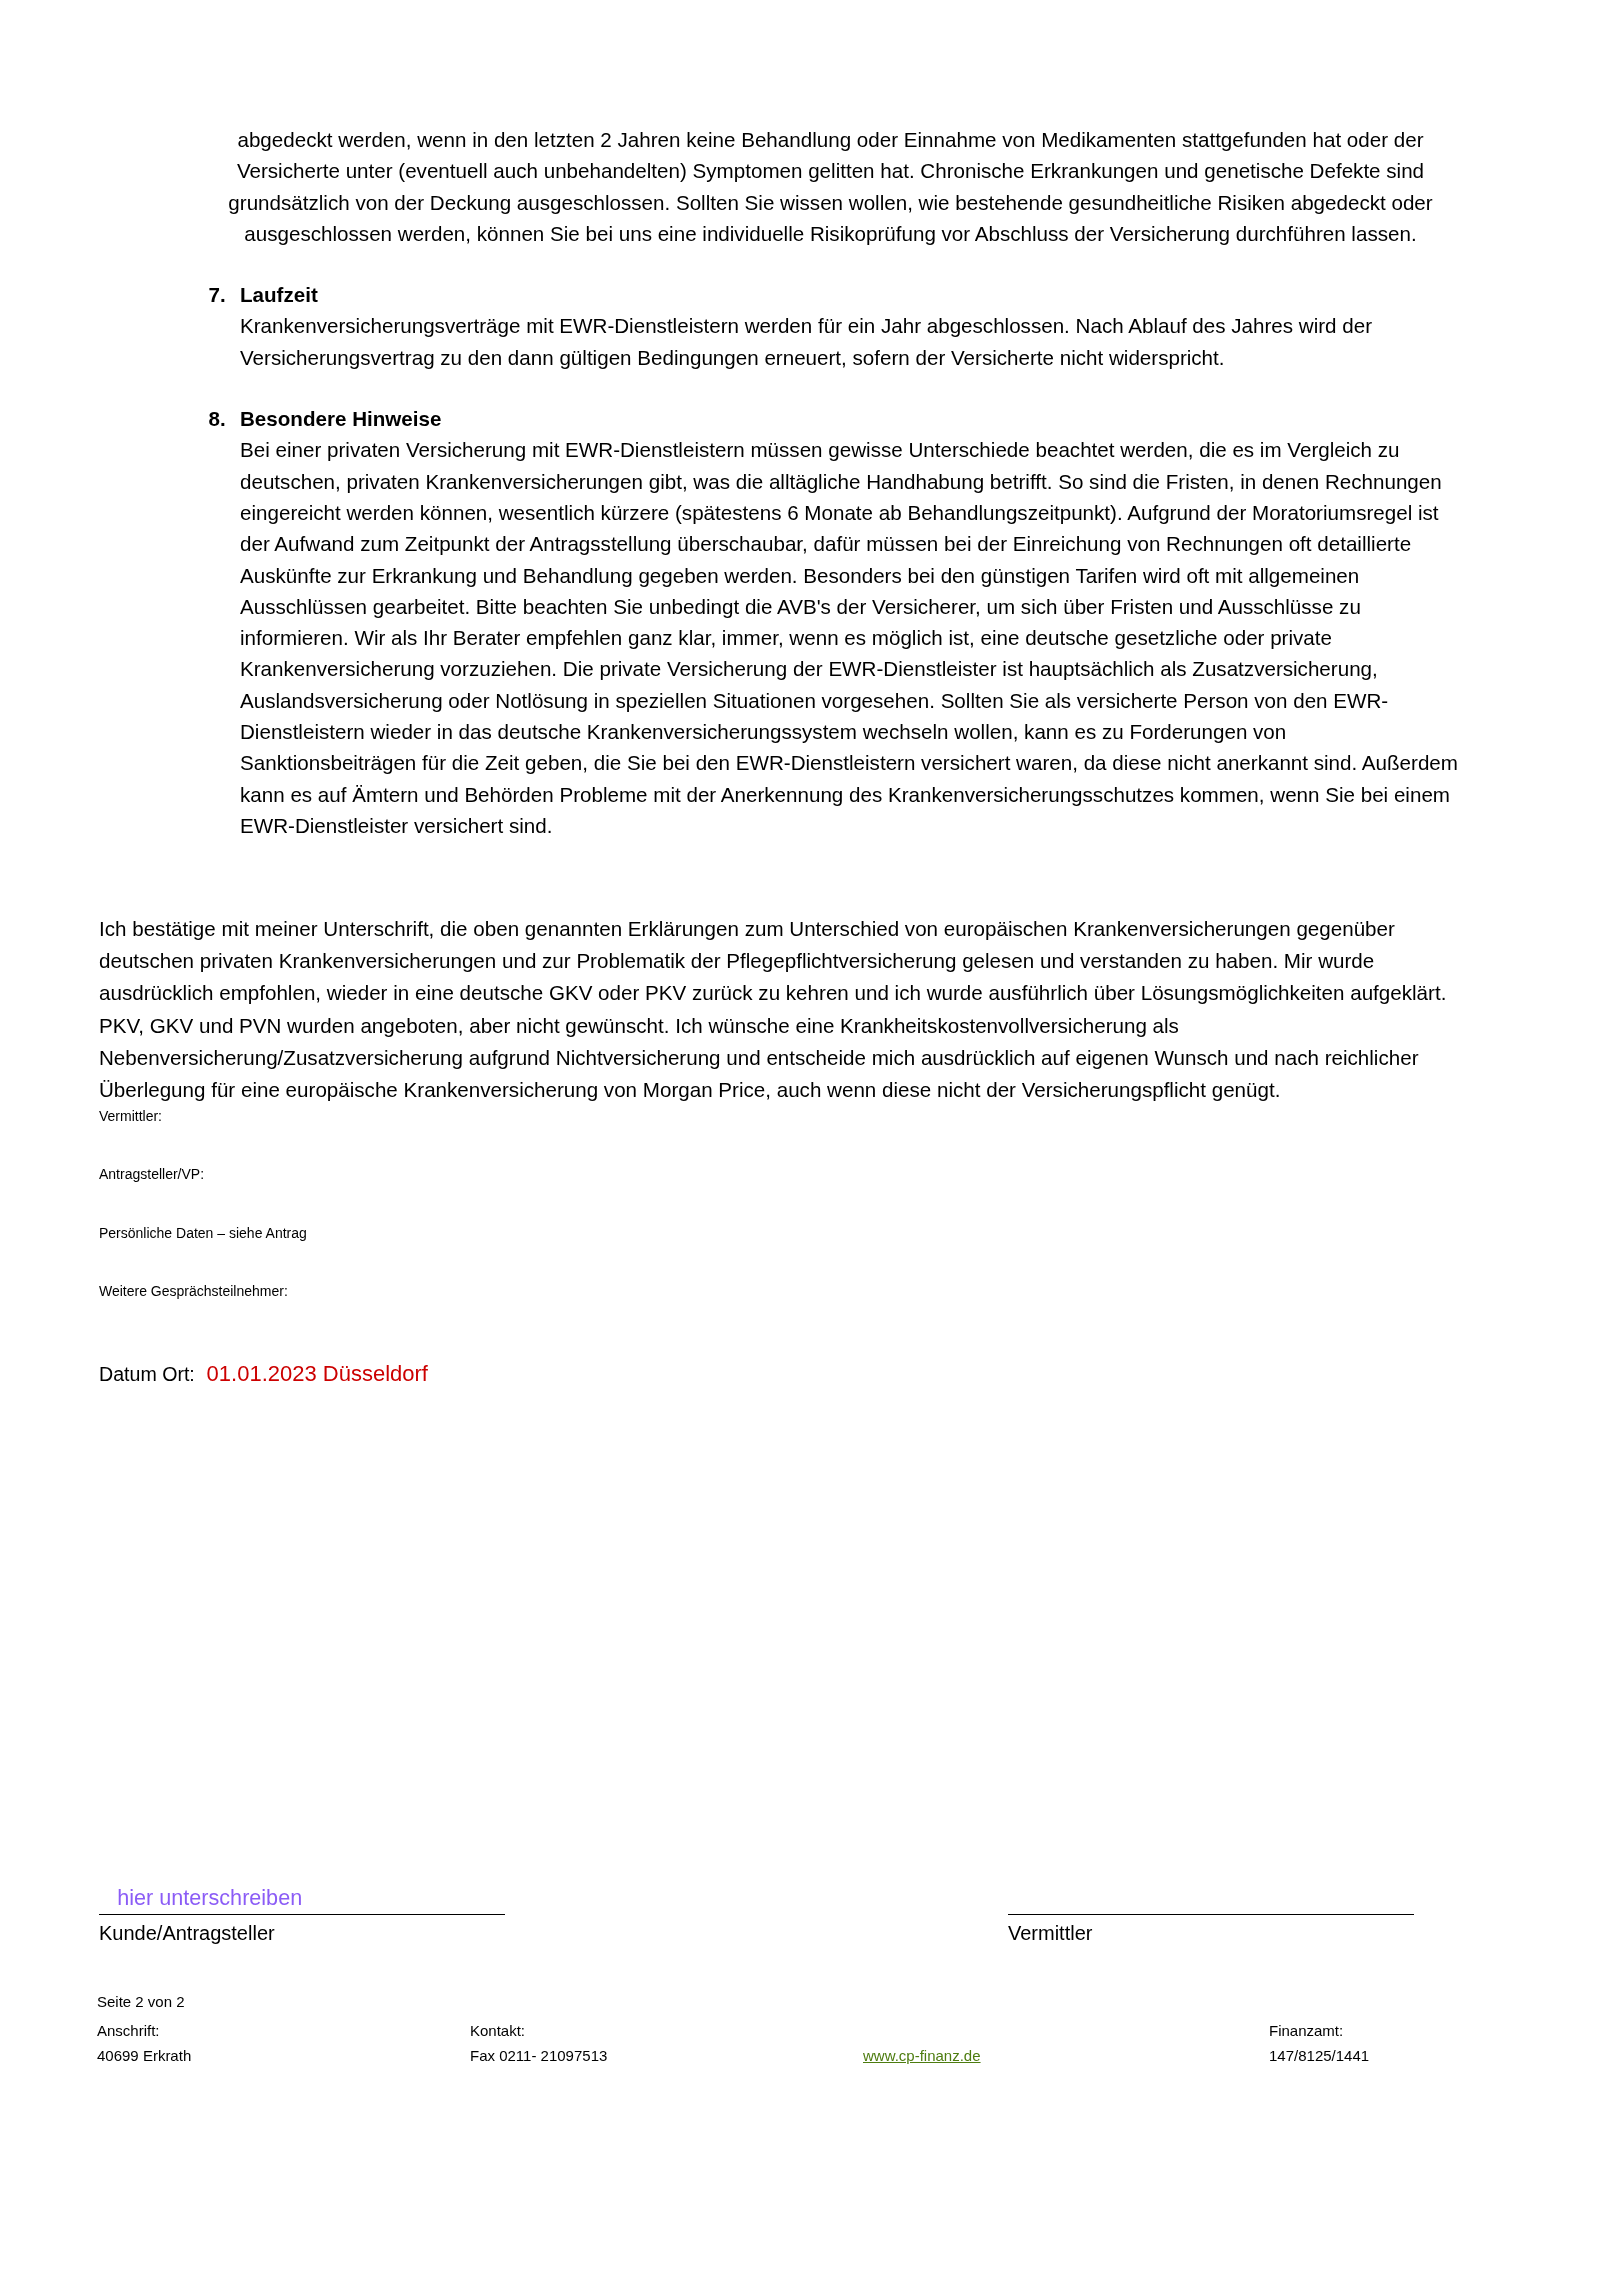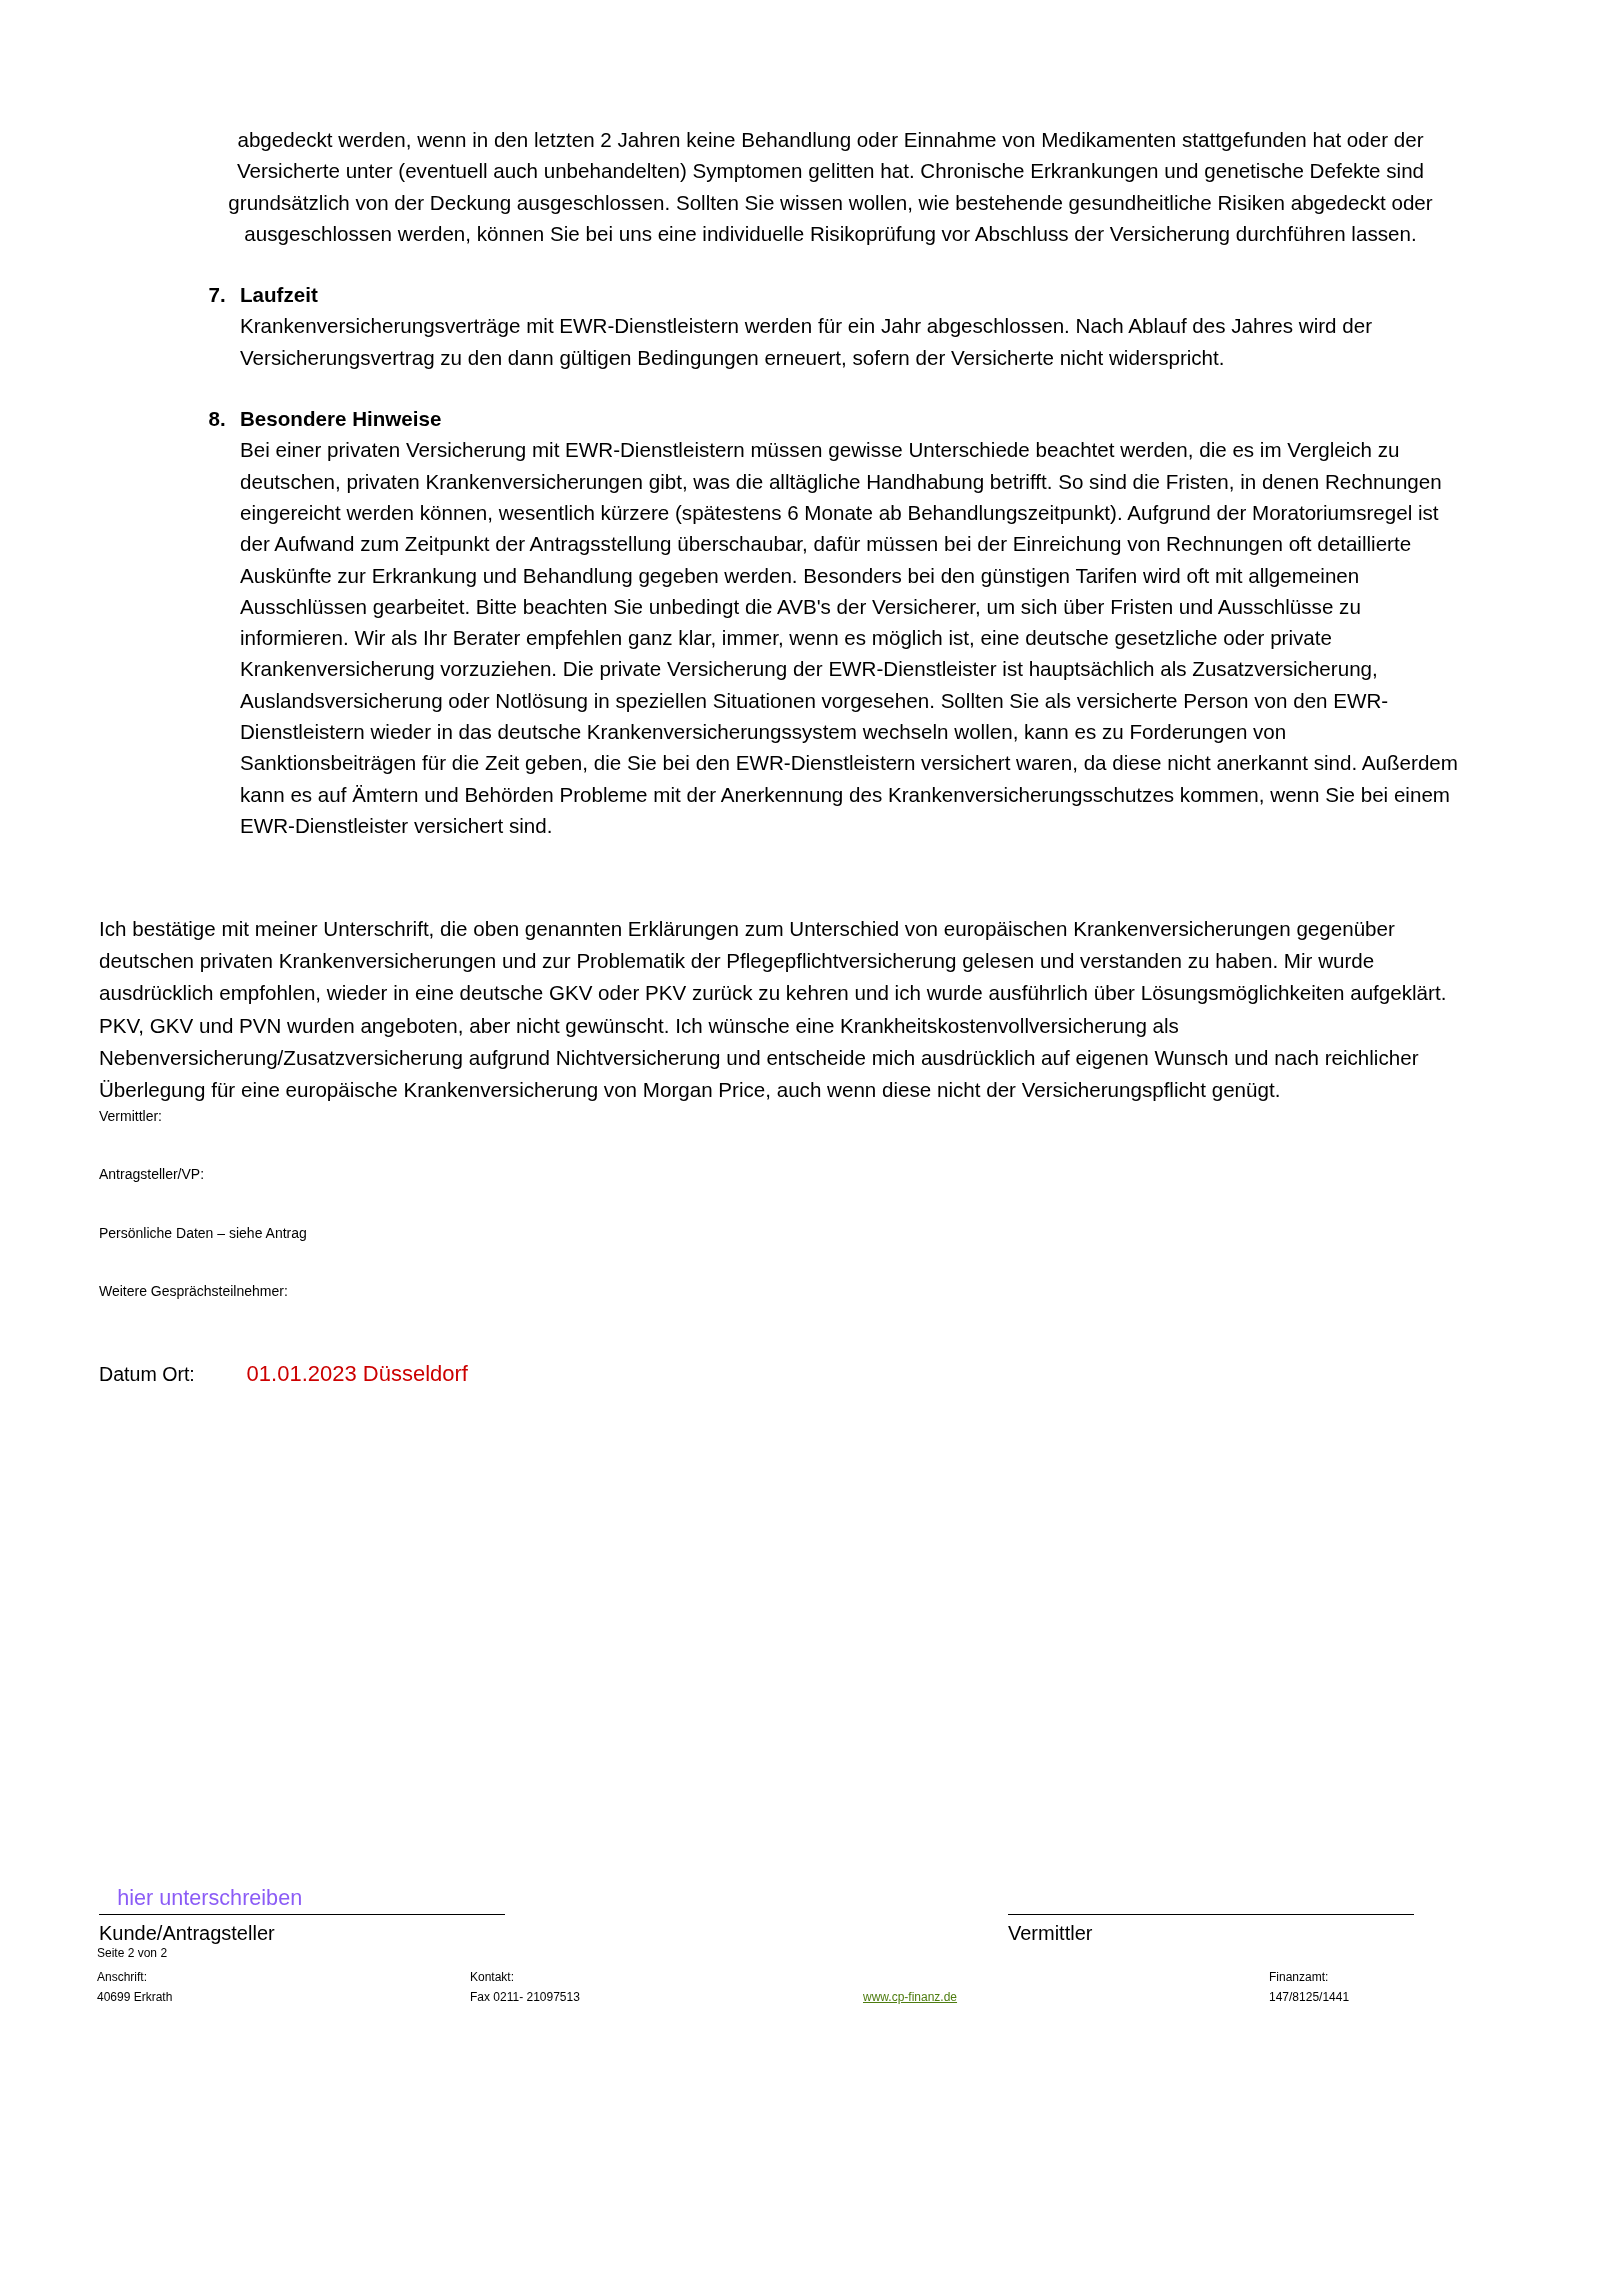--- a/index.html
+++ b/index.html
@@ -73,21 +73,20 @@
   }
   .sig-lines .row {
     margin-bottom: 37px;
   }
   .datum-row {
     margin-top: 59px;
     margin-left: -97px;
     display: flex;
     align-items: baseline;
     font-size: 19.6px;
-    gap: 40px;
   }
   .datum-label {
     font-size: 19.6px;
   }
   .datum-value {
     color: #cc0000;
     font-size: 22px;
     margin-left: 11.8px;
   }
   .signature-area {
@@ -117,23 +116,23 @@
     height: 0;
     width: 406px;
   }
   .sig-caption {
     font-size: 20px;
     margin-top: 7.9px;
   }
   .footer {
     position: absolute;
     left: 97px;
-    top: 1944px;
+    top: 1990px;
     width: 1427px;
-    font-size: 12px;
+    font-size: 15px;
     line-height: 1.66;
   }
   .footer .pageno {
     margin-bottom: 3.9px;
   }
   .footer-grid {
     display: grid;
     grid-template-columns: 373px 393px 406px 1fr;
   }
   .footer-grid div {

